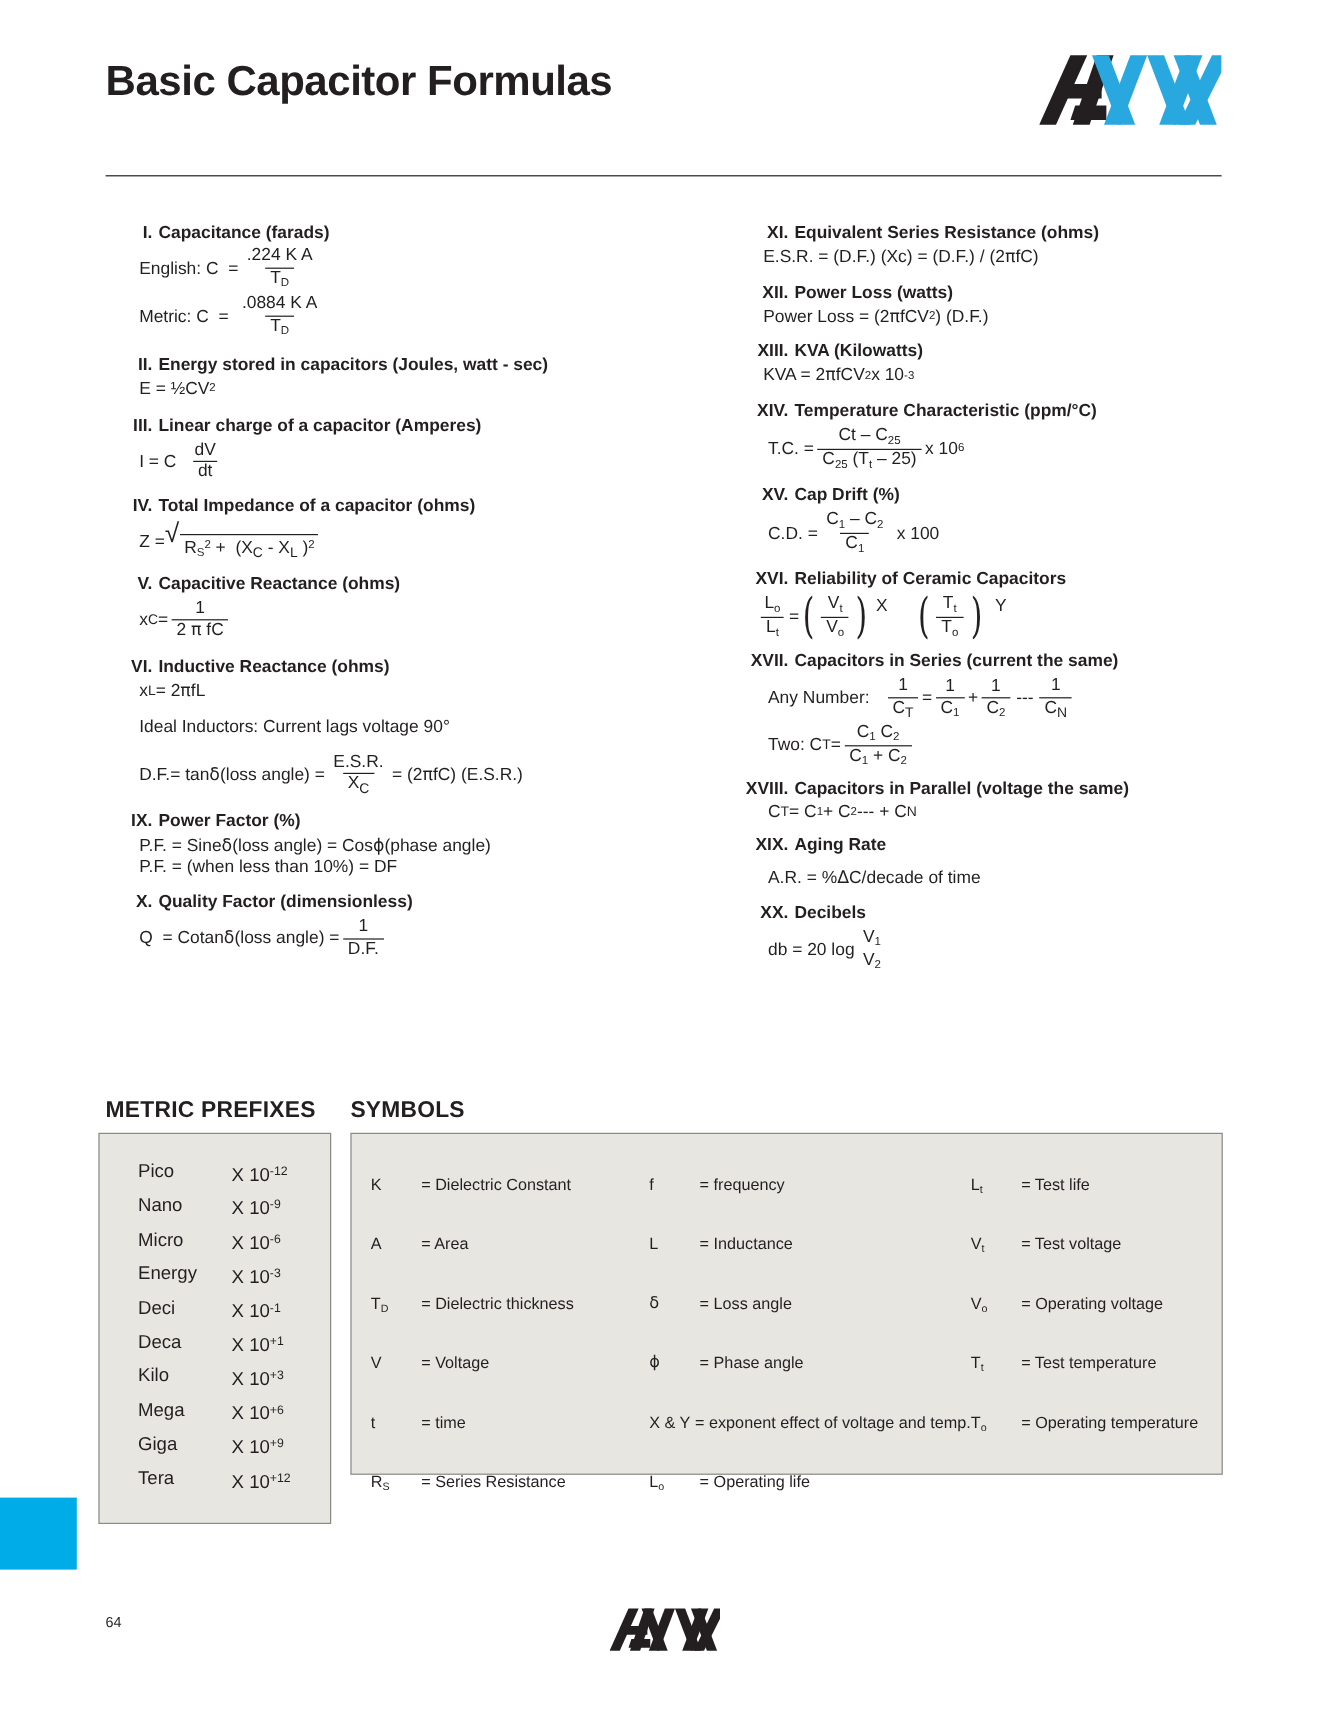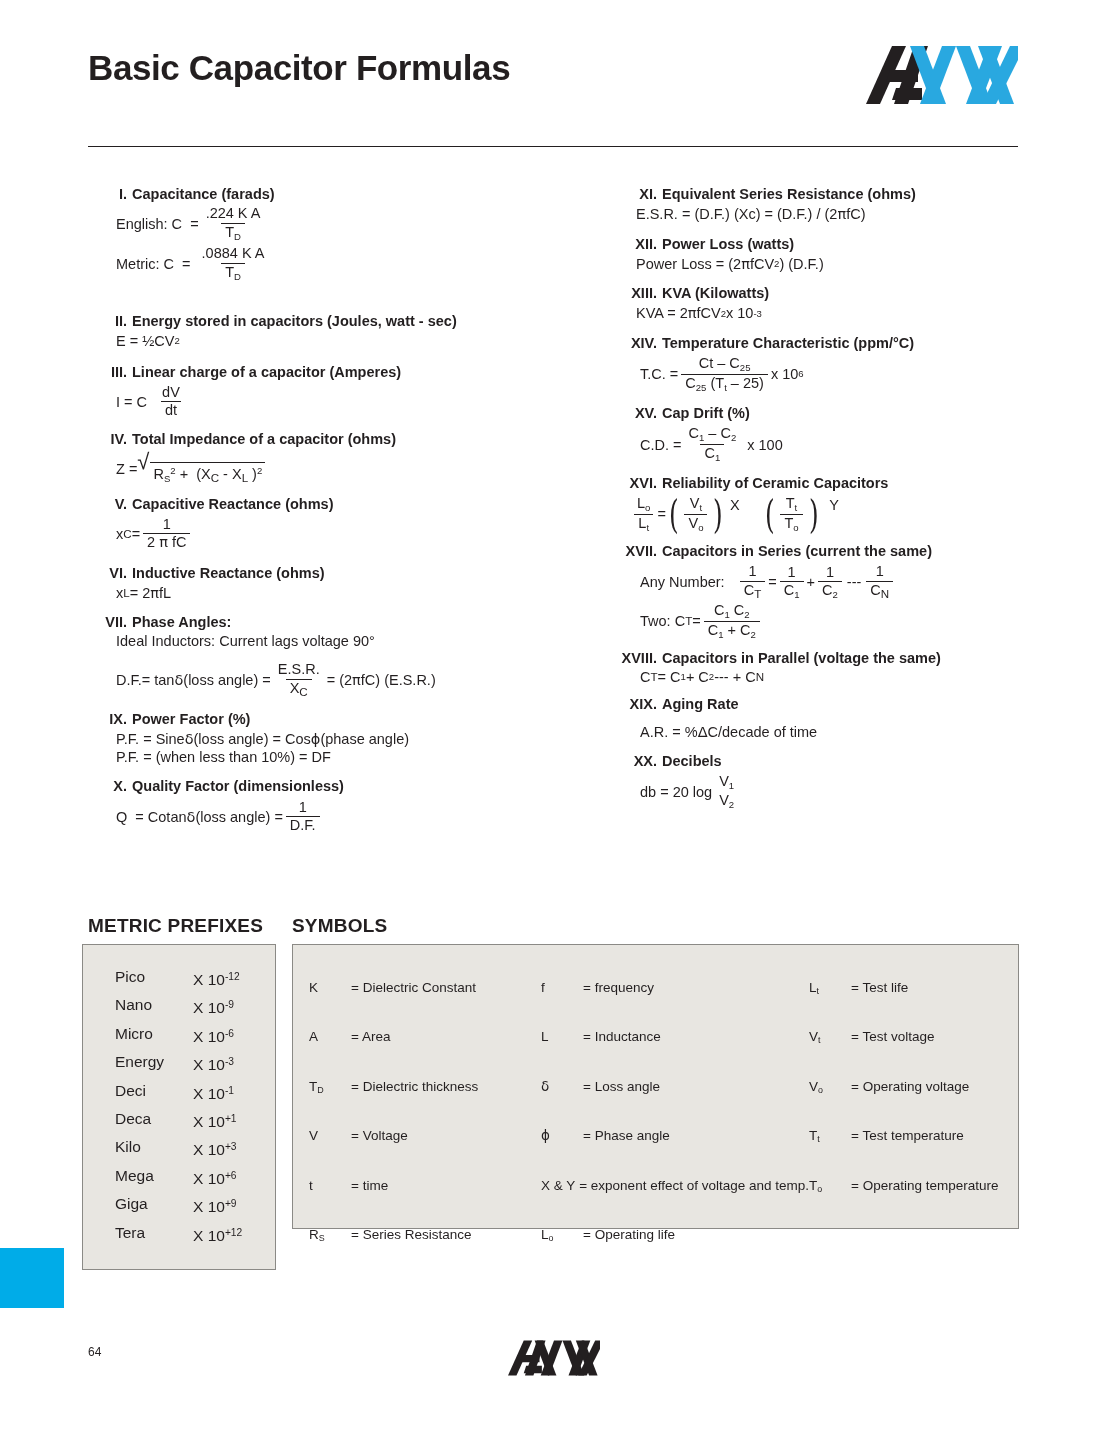--- a/index.html
+++ b/index.html
@@ -137,21 +137,21 @@
         </span>
     </div>
     <div class="body-line" style="margin-left:28px;margin-top:4px;">
       Metric: C&nbsp;&nbsp;=&nbsp; <span class="fr">
           <span class="num">.0884 K A</span>
           <span class="den">T<sub>D</sub></span>
         </span>
     </div>
   </div>
 
-  <div class="sec" style="margin-top:31px;">
+  <div class="sec" style="margin-top:14px;">
     <div class="sec-head">
         <span class="sec-num">II.</span>
         <span>Energy stored in capacitors (Joules, watt - sec)</span>
       </div>
     <div class="body-line" style="margin-left:28px;margin-top:2px;">E = ½CV<sup>2</sup></div>
   </div>
 
   <div class="sec" style="margin-top:14px;">
     <div class="sec-head">
         <span class="sec-num">III.</span>
@@ -193,24 +193,20 @@
 
   <div class="sec" style="margin-top:14px;">
     <div class="sec-head">
         <span class="sec-num">VI.</span>
         <span>Inductive Reactance (ohms)</span>
       </div>
     <div class="body-line" style="margin-left:28px;margin-top:2px;">x<span class="bigsub">L</span> = 2 <span class="pi">π</span> fL</div>
   </div>
 
   <div class="sec" style="margin-top:12px;">
-    <div class="sec-head">
-        <span class="sec-num">VII.</span>
-        <span>Phase Angles:</span>
-      </div>
     <div class="body-line" style="margin-left:28px;">Ideal Inductors: Current lags voltage 90°</div>
   </div>
 
   <div class="sec" style="margin-top:12px;">
     <div class="body-line" style="margin-left:28px;margin-top:5px;">
       D.F.= tan <span class="gk">δ</span> (loss angle) = <span class="fr">
           <span class="num">E.S.R.</span>
           <span class="den">X<span class="bigsub">C</span></span>
         </span> = (2 <span class="pi">π</span>fC) (E.S.R.)
     </div>

